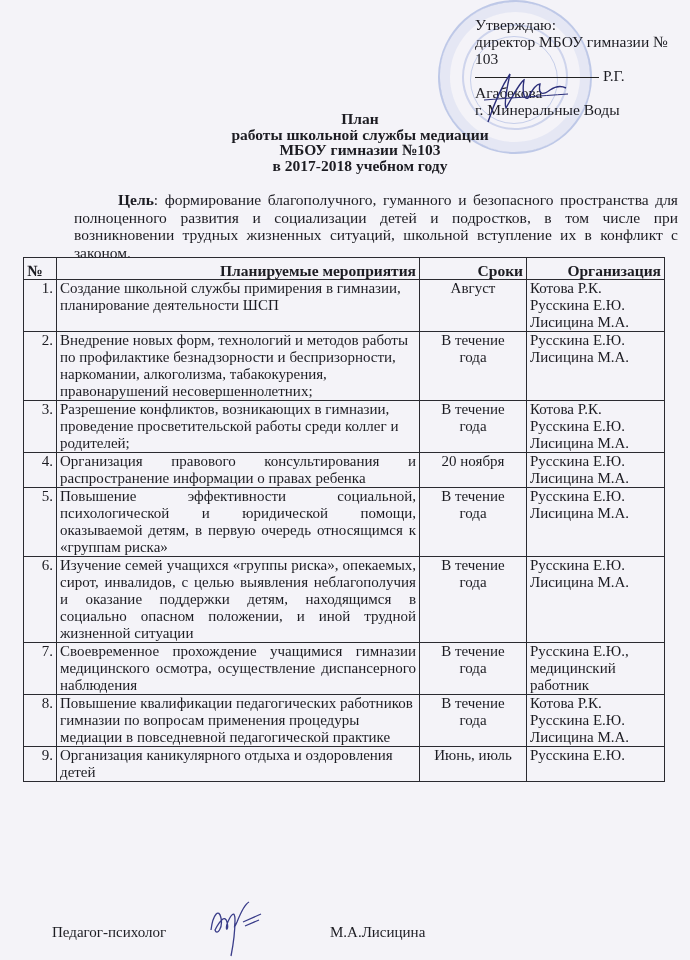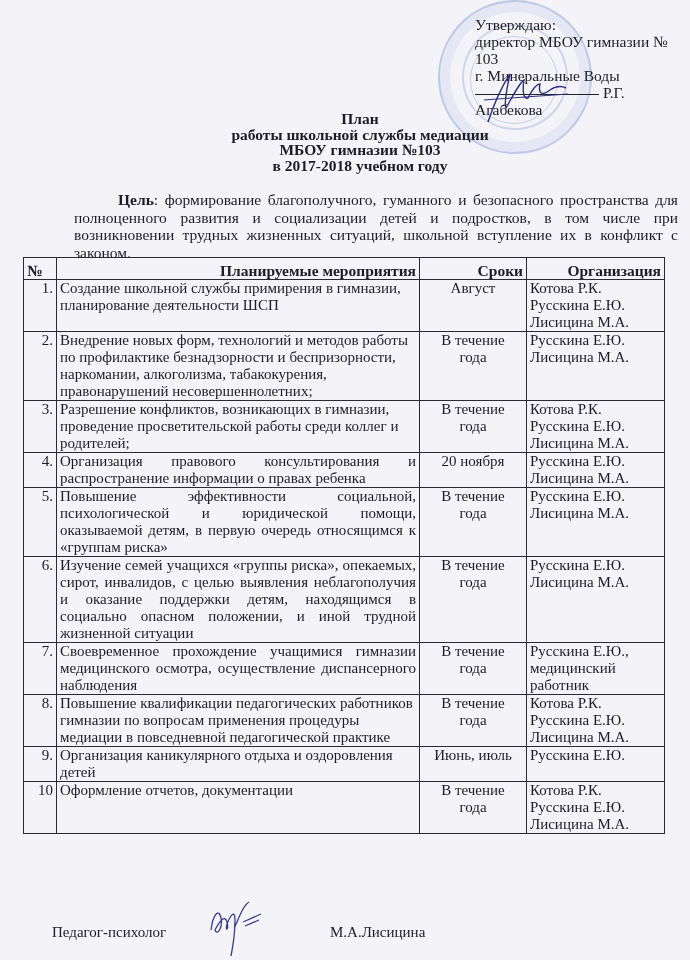--- a/index.html
+++ b/index.html
@@ -64,22 +64,22 @@
 </style>
 </head>
 <body>
 
 <div class="stamp"></div>
 <div class="stamp-inner"></div>
 
 <div class="approve">
   <div>Утверждаю:</div>
   <div>директор МБОУ гимназии № 103</div>
+  <div><span class="sign-line"></span><span>Р.Г. Агабекова</span></div>
   <div>г. Минеральные Воды</div>
-  <div><span class="sign-line"></span><span>Р.Г. Агабекова</span></div>
 </div>
 
 <svg class="sig1" viewBox="0 0 90 60">
   <path d="M8 58 C 14 40, 22 22, 30 10 C 26 28, 24 40, 26 44 C 34 30, 40 18, 44 16 C 42 28, 44 36, 48 34 C 52 26, 56 20, 60 20 C 58 30, 62 32, 70 26 C 76 22, 82 22, 86 24" fill="none" stroke="#2c2f7a" stroke-width="1.4"></path>
   <path d="M4 36 C 30 34, 60 32, 88 30" fill="none" stroke="#2c2f7a" stroke-width="1"></path>
 </svg>
 
 <div class="title">
   <div>План</div>
   <div>работы  школьной службы медиации</div>
@@ -182,30 +182,20 @@
         </td>
       </tr>
       <tr>
         <td class="num">9.</td>
         <td class="act">Организация каникулярного отдыха и оздоровления детей</td>
         <td class="date"><span>Июнь, июль</span></td>
         <td class="note">
           <div>Русскина Е.Ю.</div>
         </td>
       </tr>
-      <tr>
-        <td class="num">10</td>
-        <td class="act">Оформление отчетов, документации</td>
-        <td class="date"><span style="display: inline-block; width: 70px;">В течение года</span></td>
-        <td class="note">
-          <div>Котова Р.К.</div>
-          <div>Русскина Е.Ю.</div>
-          <div>Лисицина М.А.</div>
-        </td>
-      </tr>
     </tbody>
 </table>
 
 <div class="footer" style="left:52px">Педагог-психолог</div>
 <svg class="sig2" viewBox="0 0 60 58">
   <path d="M6 30 C 8 14, 14 8, 16 18 C 18 28, 12 36, 10 30 C 14 22, 20 14, 22 22 C 24 30, 20 32, 22 24 C 26 14, 30 10, 30 20 C 30 28, 28 30, 32 22 C 36 12, 40 4, 44 2 M30 20 C 30 34, 28 46, 26 56 M38 22 L 56 14 M40 26 L 54 20" fill="none" stroke="#3a3d8a" stroke-width="1.3"></path>
 </svg>
 <div class="footer" style="left:330px">М.А.Лисицина</div>
 
 </body></html>

